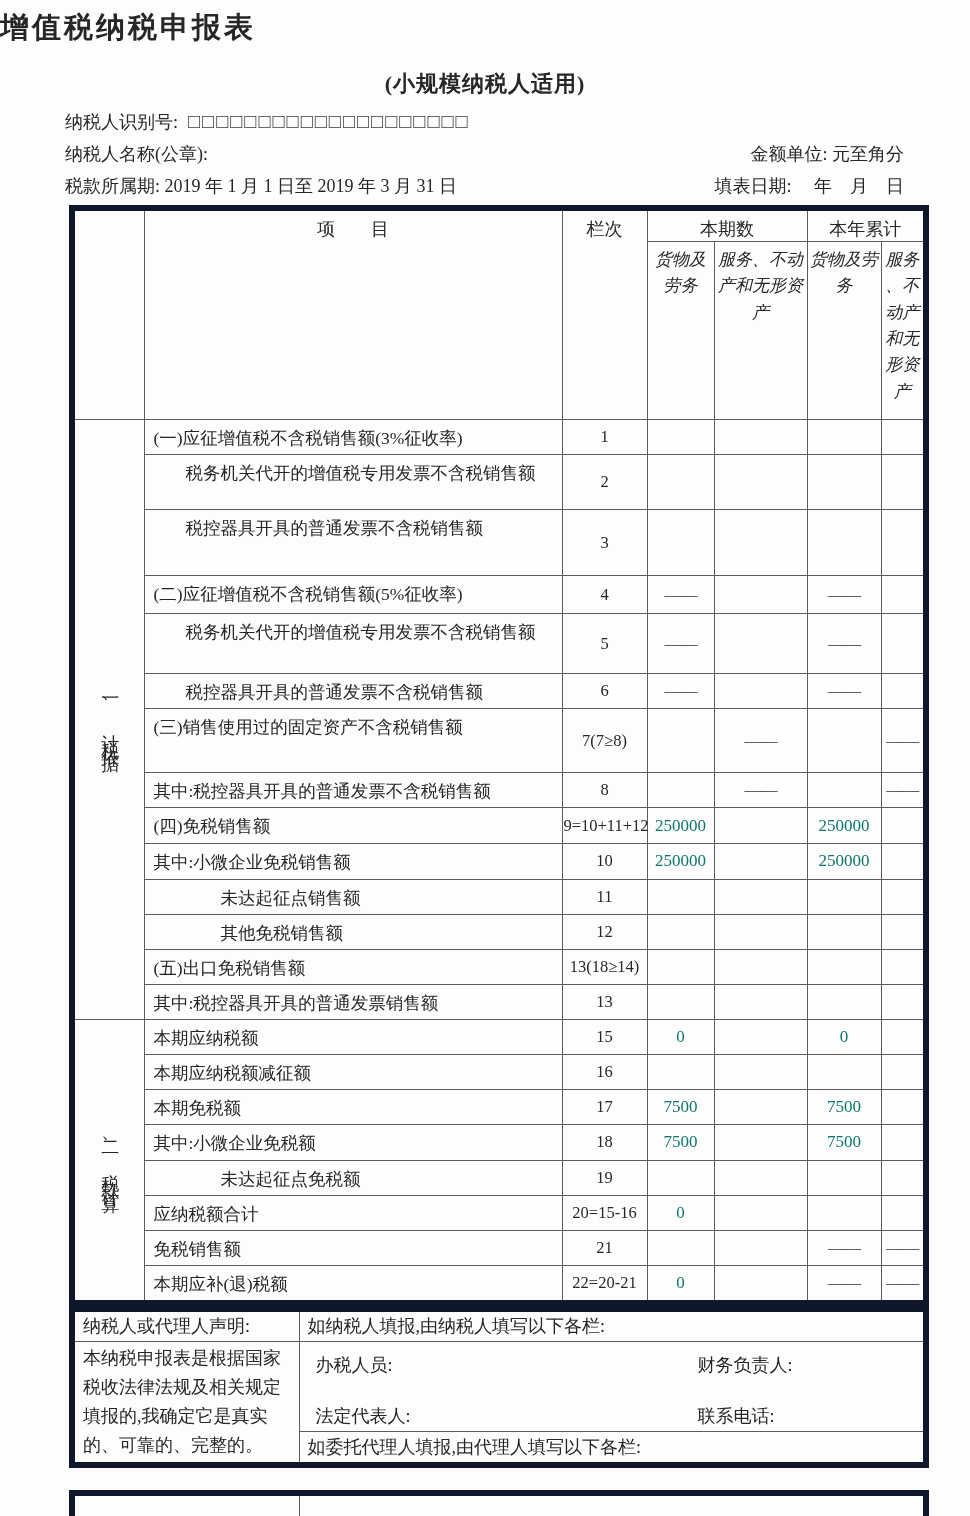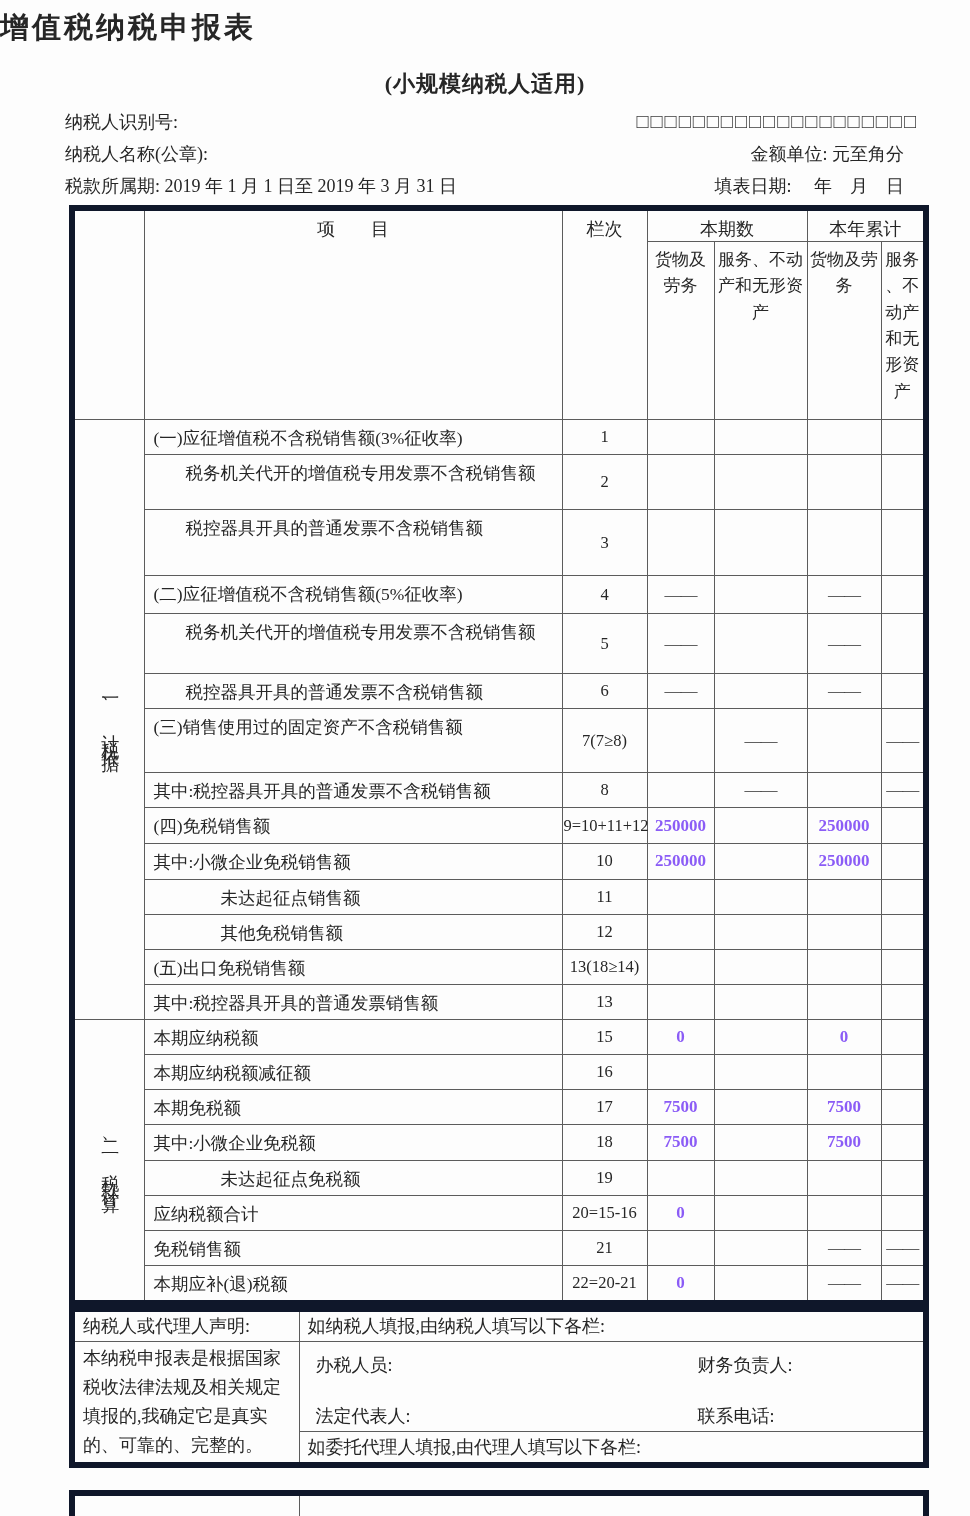--- a/index.html
+++ b/index.html
@@ -9,38 +9,38 @@
     font-family:"Liberation Serif","DejaVu Serif",serif;
     color:#262626;
   }
   .page { position:relative; width:970px; height:1516px; background:#fdfdfd; overflow:hidden; }
 
   .title { text-align:left; font-size:29px; font-weight:bold; letter-spacing:3px; padding-top:8px; }
   .subtitle { text-align:center; font-size:22px; font-weight:bold; letter-spacing:1px; margin-top:21px; }
 
   .info { margin:0 52px 0 65px; }
   .info-line { display:flex; align-items:baseline; font-size:18px; margin-top:8px; }
-  .info-line.first { margin-top:11px;justify-content:space-between; }
+  .info-line.first { margin-top:11px; }
   .id-boxes { font-size:20px; letter-spacing:2px; margin-left:10px; color:#3a3a3a; }
   .grow { flex:1 1 auto; }
   .rightcol { margin-left:auto; padding-right:14px; white-space:nowrap; }
   .lab { white-space:nowrap; }
 
   table.main, table.decl, table.agent {
     border-collapse:collapse; table-layout:fixed;
     margin-left:69px; width:854px;
     border:6px solid #0f172a;
   }
   table.main { margin-top:7px; }
   .main th, .main td, .decl td, .agent td { border:1px solid #5c5c5c; font-weight:normal; }
 
   .main thead tr.hrowA { height:32px; }
   .main thead tr.hrowB { height:178px; }
   .main thead th { font-size:18px; text-align:center; vertical-align:top; padding-top:6px; background:transparent; }
-  .main thead th.sub { font-size:17px; padding:5px 2px 0 2px; line-height:1.55; vertical-align:top; }
+  .main thead th.sub { font-size:17px; padding:5px 2px 0 2px; line-height:1.55; vertical-align:top;font-style:italic; }
   .main thead th.sub-narrow { word-break:break-all; line-break:anywhere; padding:5px 1px 0 1px; }
 
   .main tbody tr { height:31px; }
   .main tbody tr:nth-child(1){height:35px}
   .main tbody tr:nth-child(2){height:55px}
   .main tbody tr:nth-child(3){height:66px}
   .main tbody tr:nth-child(4){height:38px}
   .main tbody tr:nth-child(5){height:60px}
   .main tbody tr:nth-child(6){height:34px}
   .main tbody tr:nth-child(7){height:64px}
@@ -53,21 +53,21 @@
   .section-cell { text-align:center; vertical-align:middle; }
   .vtext { writing-mode:vertical-rl; display:inline-block; font-size:18px; letter-spacing:7px; line-height:1.1; }
 
   .item-cell { text-align:left; font-size:17.5px; vertical-align:top; padding:5px 4px 2px 0; line-height:1.55; }
   .item-cell.indent-0 { text-indent:9px; }
   .item-cell.indent-1 { text-indent:41px; }
   .item-cell.indent-2 { text-indent:76px; }
 
   .idx-cell { text-align:center; font-size:16.5px; vertical-align:middle; padding:0 1px; }
   .val-cell { text-align:center; font-size:17px; vertical-align:middle; white-space:nowrap; }
-  .val-cell.red { color:#8b5cf6;font-weight:bold; }
+  .val-cell.red { color:#0f766e; }
   .val-cell.dash { color:#454545; letter-spacing:-1px; overflow:visible; }
 
   table.decl td { font-size:18px; vertical-align:middle; padding:2px 8px; }
   .decl tr.drow1 { height:32px; }
   .decl tr.drow2 { height:90px; }
   .decl tr.drow3 { height:33px; }
   .statement-cell { vertical-align:top; font-size:18px; line-height:29px; padding:5px 10px 2px 12px; text-align:left; }
   .fill-cell { vertical-align:top; padding:0; }
   .fill-grid { display:grid; grid-template-columns:382px 1fr; row-gap:27px; padding:9px 0 0 8px; }
 

